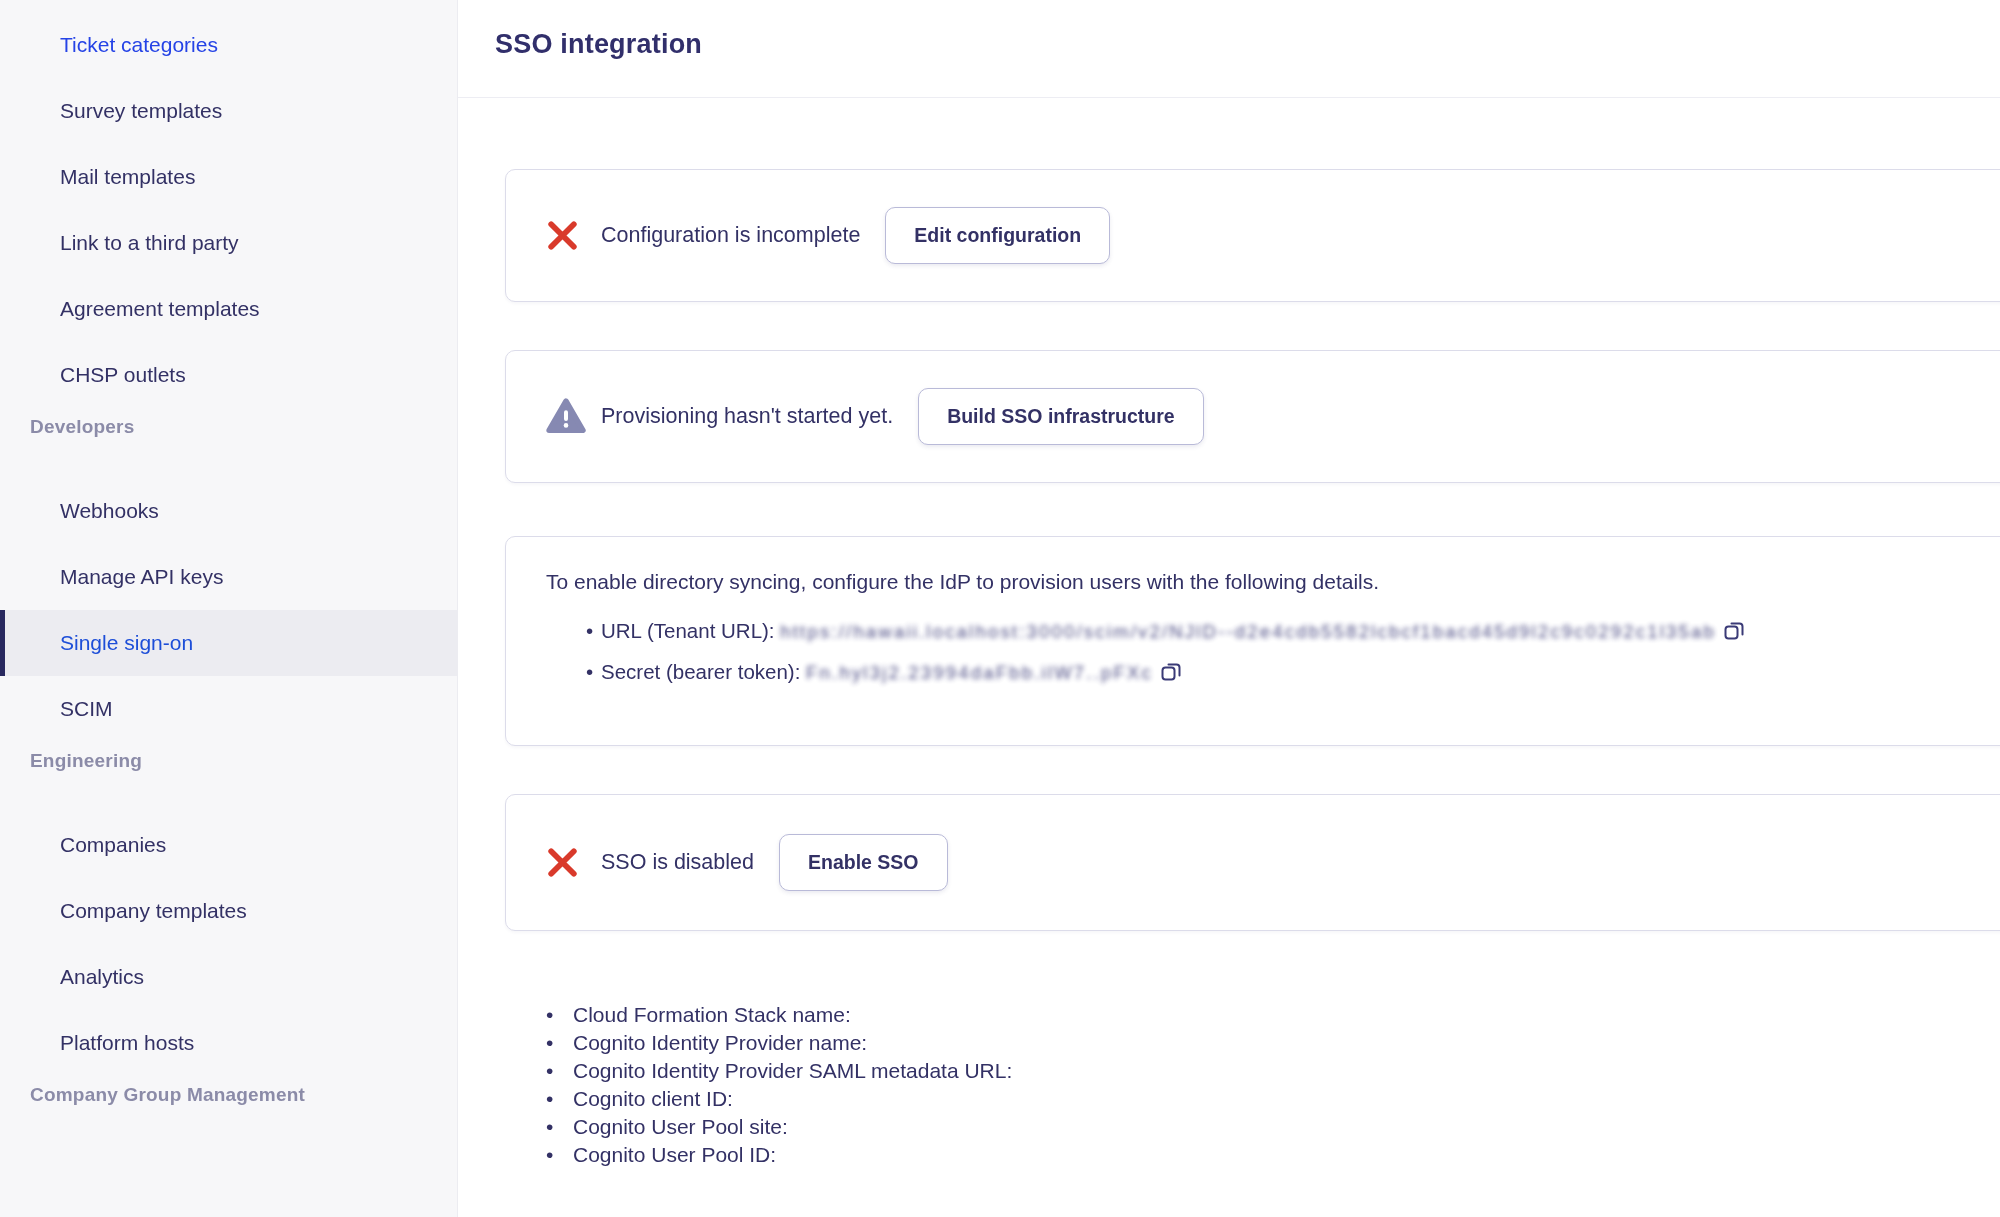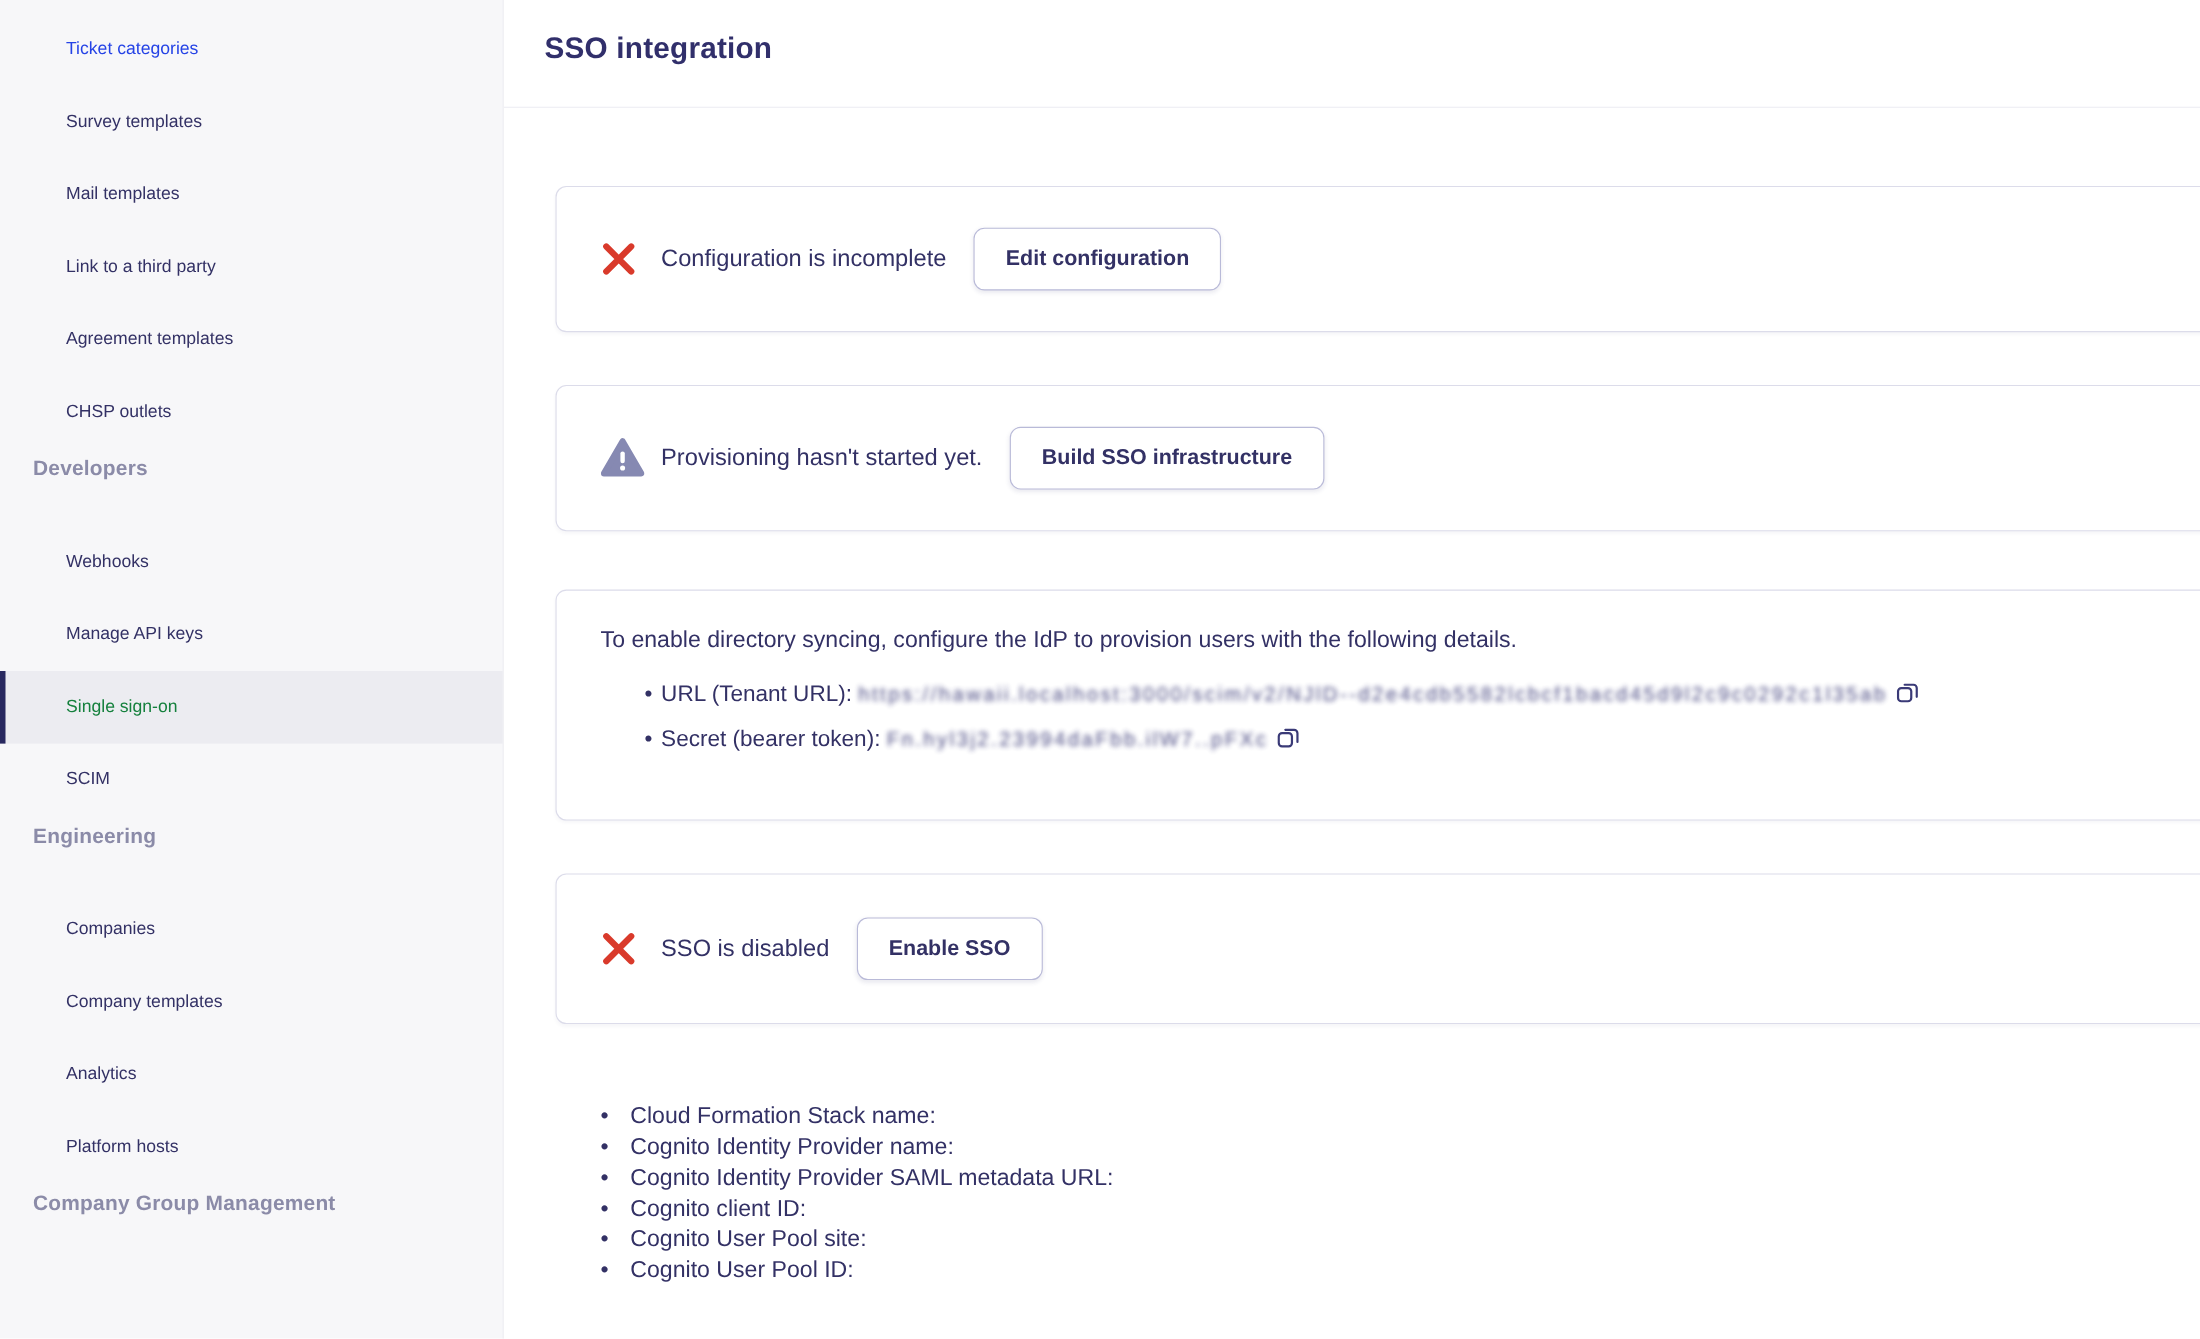--- a/index.html
+++ b/index.html
@@ -13,26 +13,26 @@
 
   
   .sidebar {
     width:458px; min-width:458px; height:100%;
     background:#f7f7f9;
     border-right:1px solid #ececf1;
     padding-top:12px;
   }
   .side-item {
     height:66px; display:flex; align-items:center;
-    padding-left:60px; font-size:16px; color:#333165;
+    padding-left:60px; font-size:21px; color:#333165;
     cursor:pointer; position:relative;text-align:center;
   }
   .side-item.highlight { color:#2543e6; }
   .side-item.active {
-    color:#15803d; background:#ececf1;
+    color:#1d4ed8; background:#ececf1;
     border-left:5px solid #28285f; padding-left:55px;
   }
   .side-header {
     height:62px; margin-top:8px; display:flex; 
     padding-left:30px; font-size:19px; font-weight:bold; color:#8b8ba8;
     letter-spacing:0.2px;
   }
 
   
   .main { flex:1; height:100%; overflow:hidden; background:#ffffff; }

